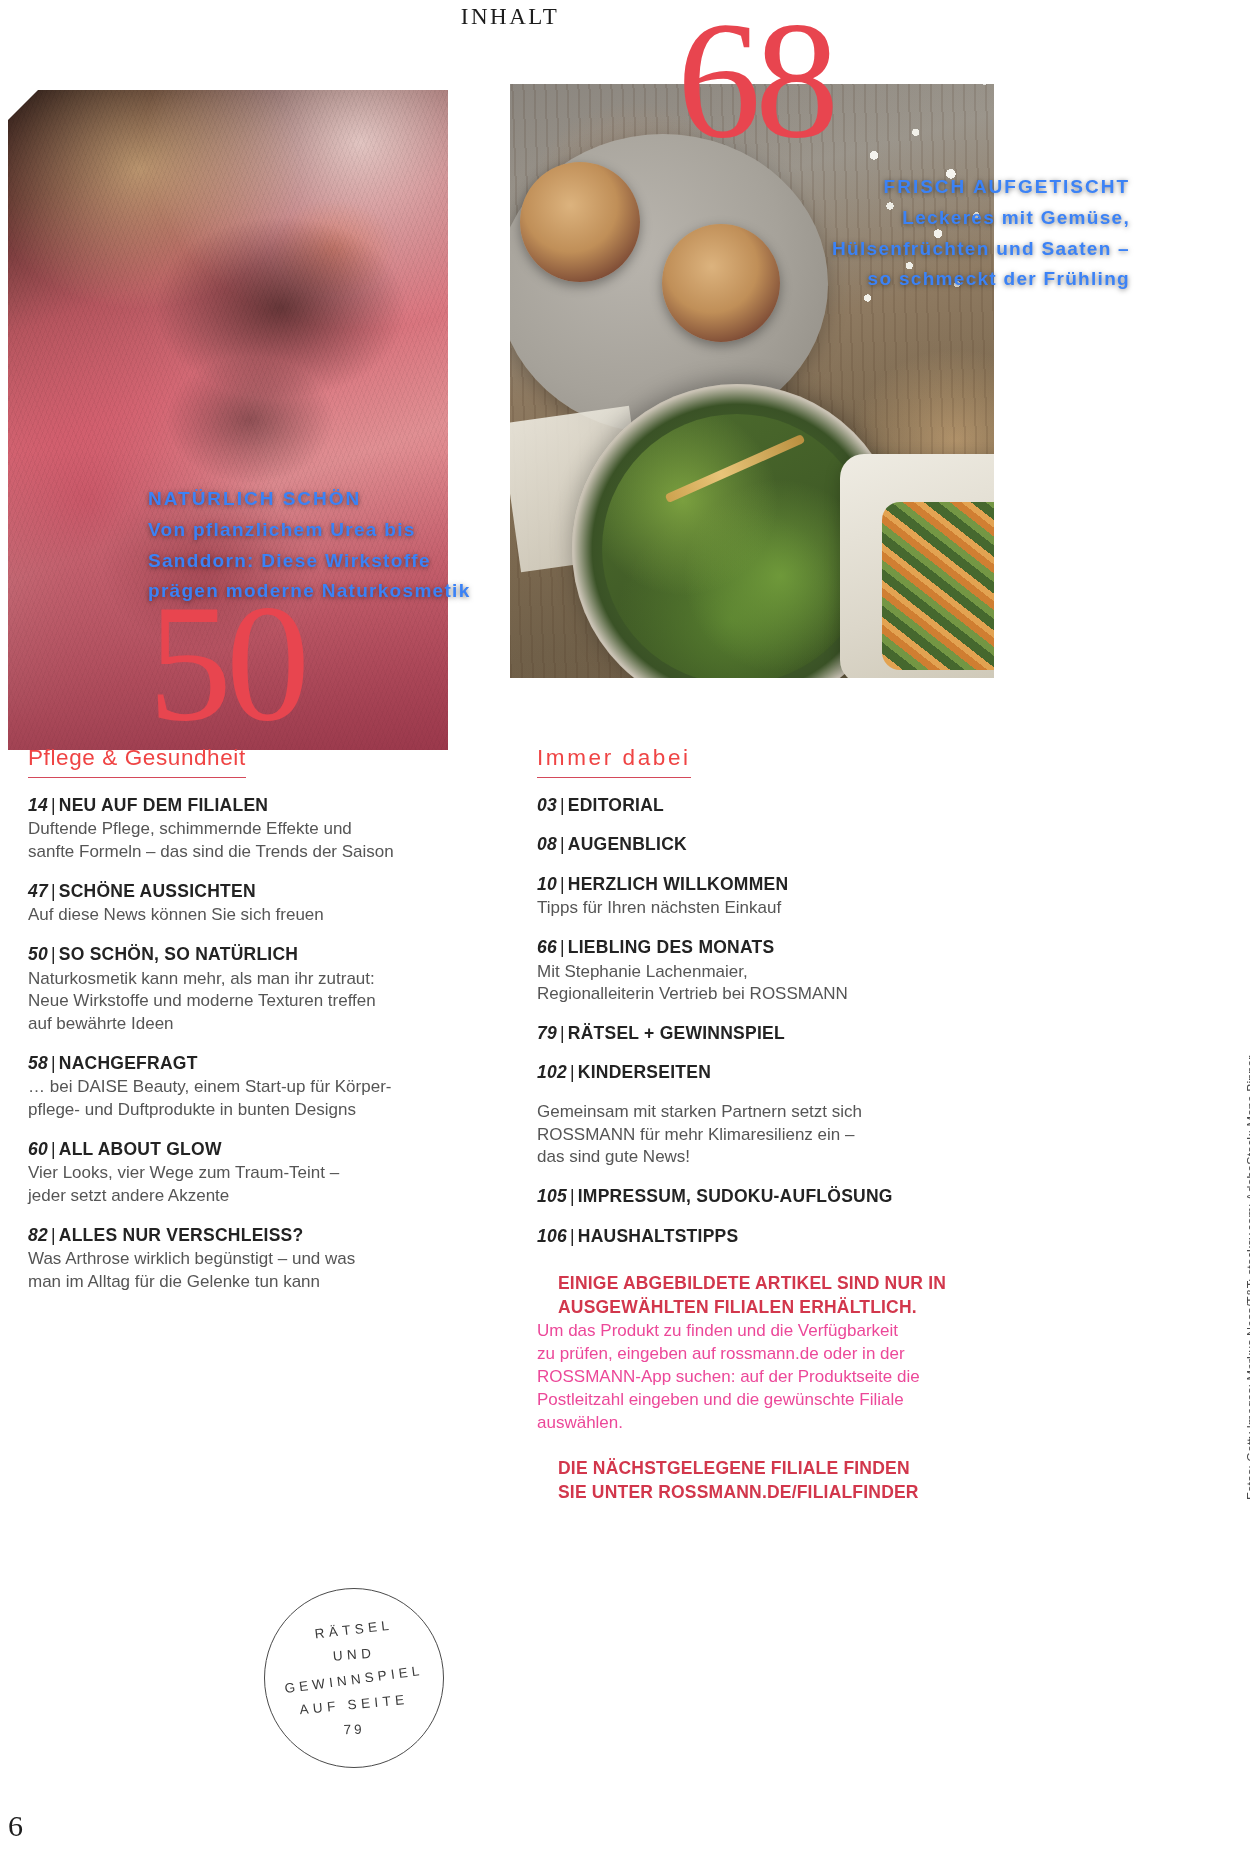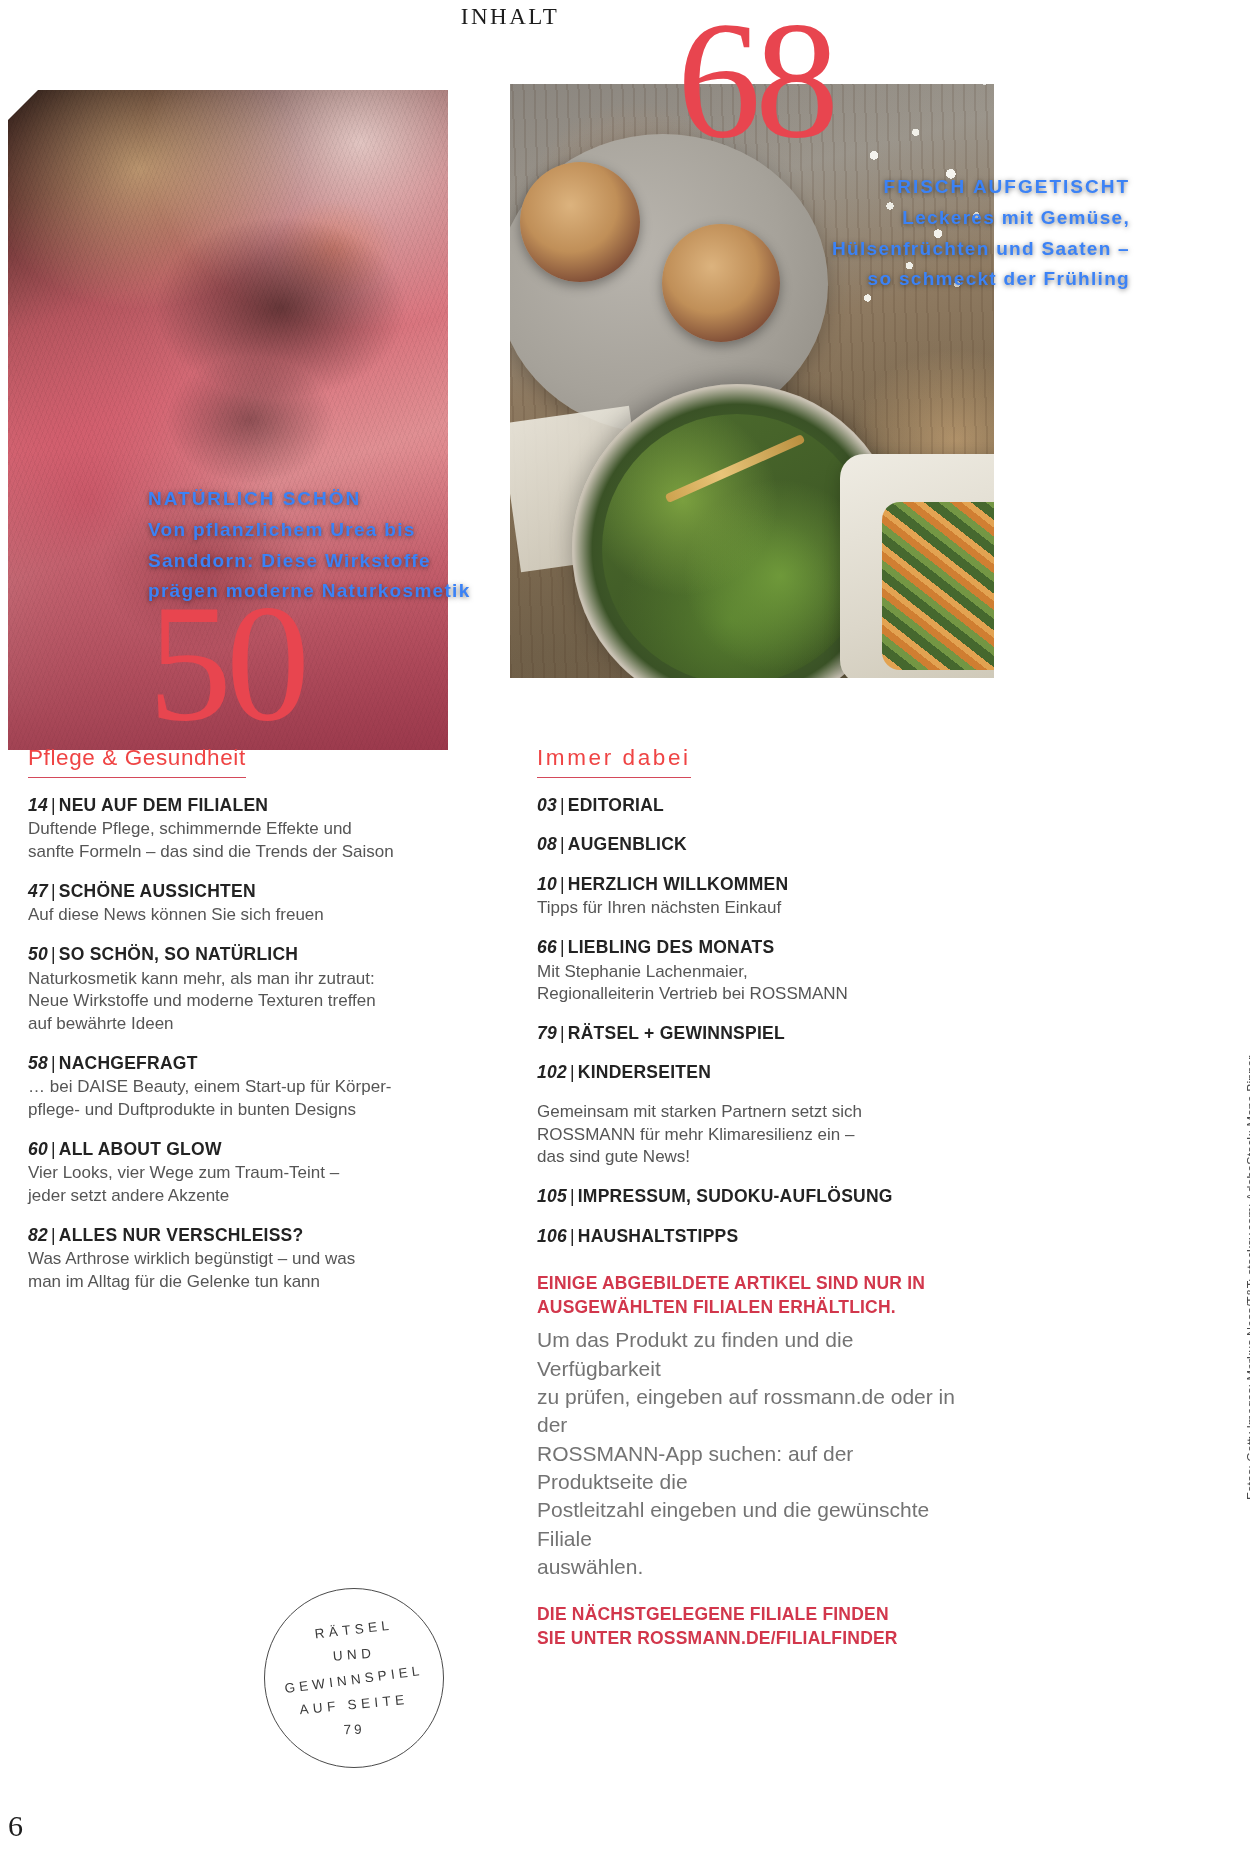--- a/index.html
+++ b/index.html
@@ -194,25 +194,25 @@
   .entry .bar { font-weight:400; padding:0 3px; }
   .entry .desc {
     font-size:17px; font-weight:400; color:#555555;
     line-height:1.34; margin-top:1px;
   }
 
   
   .notice { margin-top:24px; }
   .notice .strong {
     color:#d2374c; font-weight:700; font-size:17.5px;
-    letter-spacing:.2px; line-height:1.35;
+    letter-spacing:.2px; line-height:1.35;margin-left:21px;
   }
   .notice .body {
-    color:#737373; font-weight:400; font-size:21px;
-    line-height:1.35; margin-top:7px;
+    color:#ec4899; font-weight:400; font-size:17px;
+    line-height:1.35; margin-top:1px;
   }
   .notice .strong.last { margin-top:22px; display:block; }
 
   
   .stamp {
     position:absolute; left:264px; top:1588px;
     width:180px; height:180px; border-radius:50%;
     border:1.3px solid #4a4a4a;
   }
   .stamp .sl {

